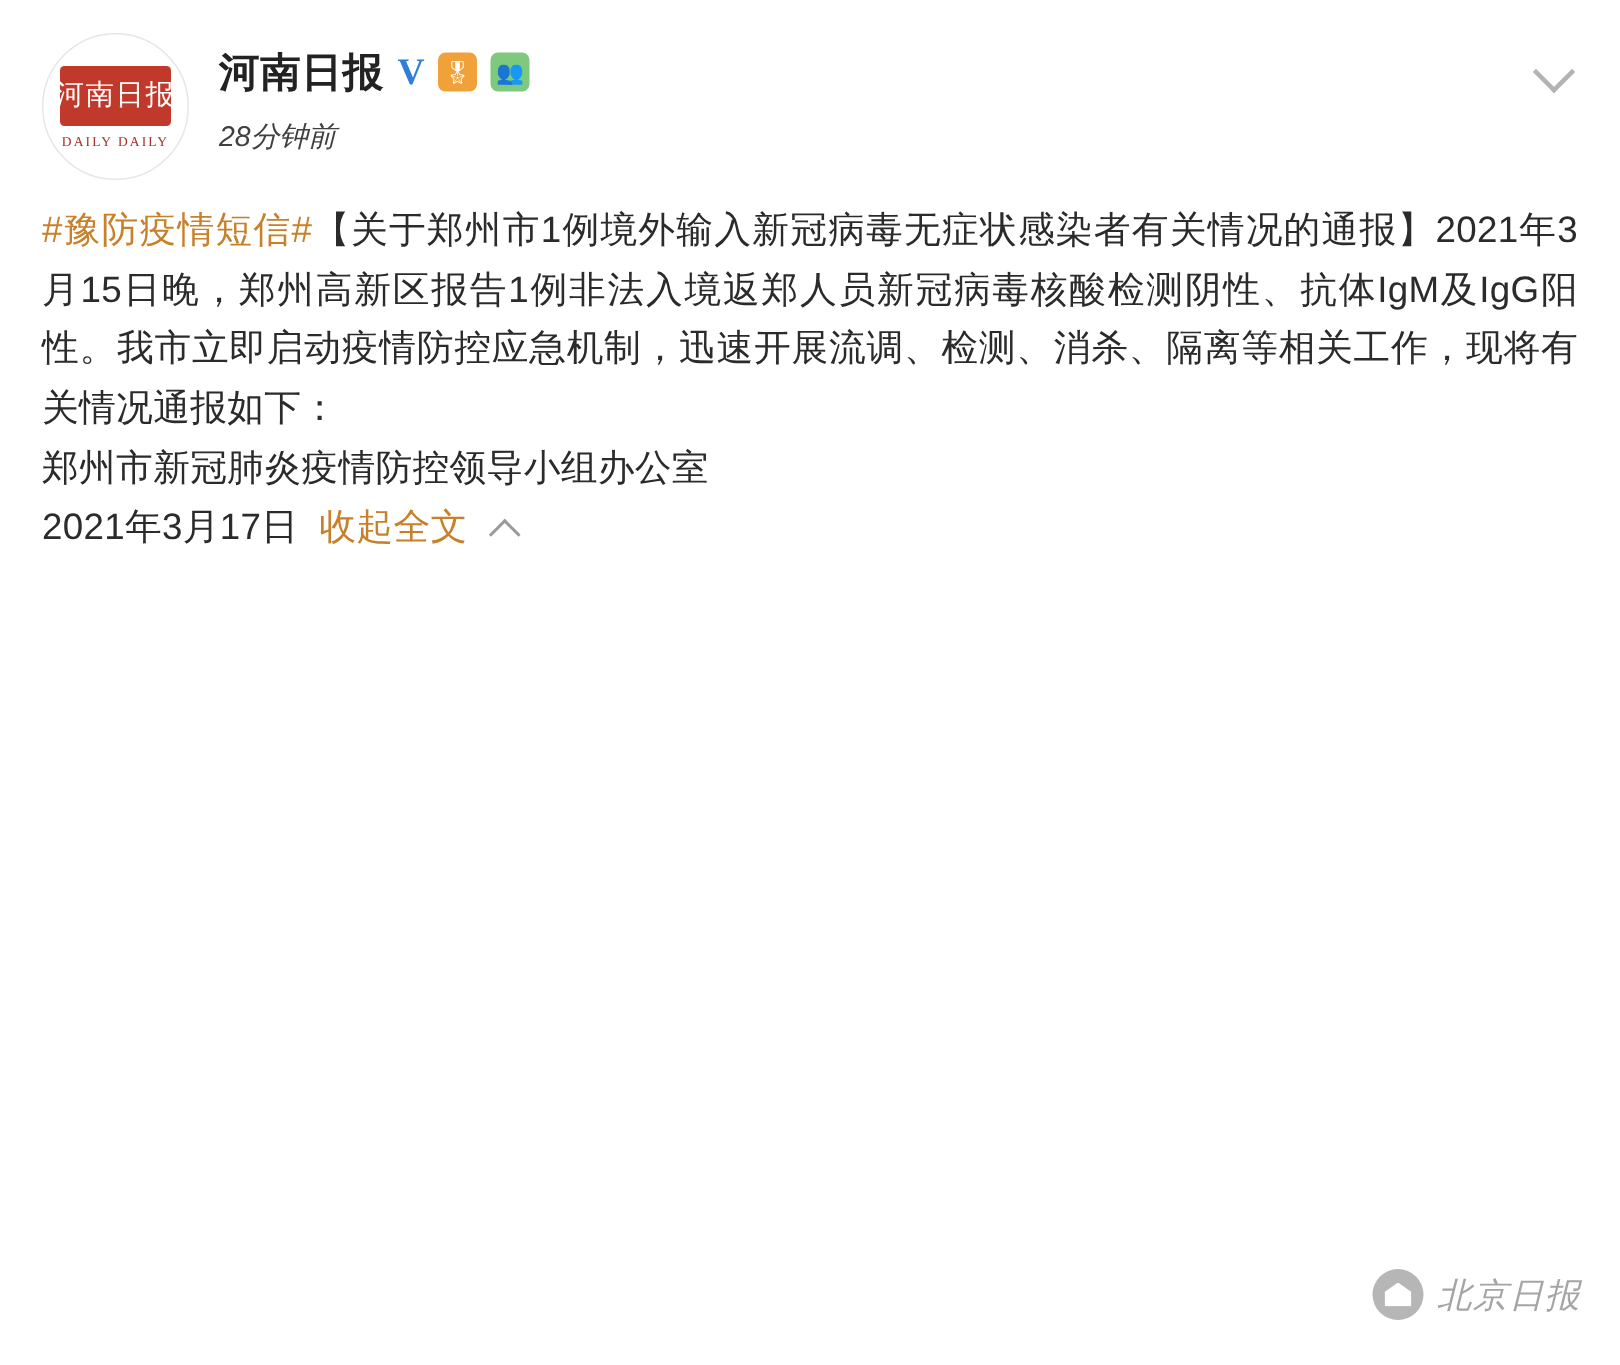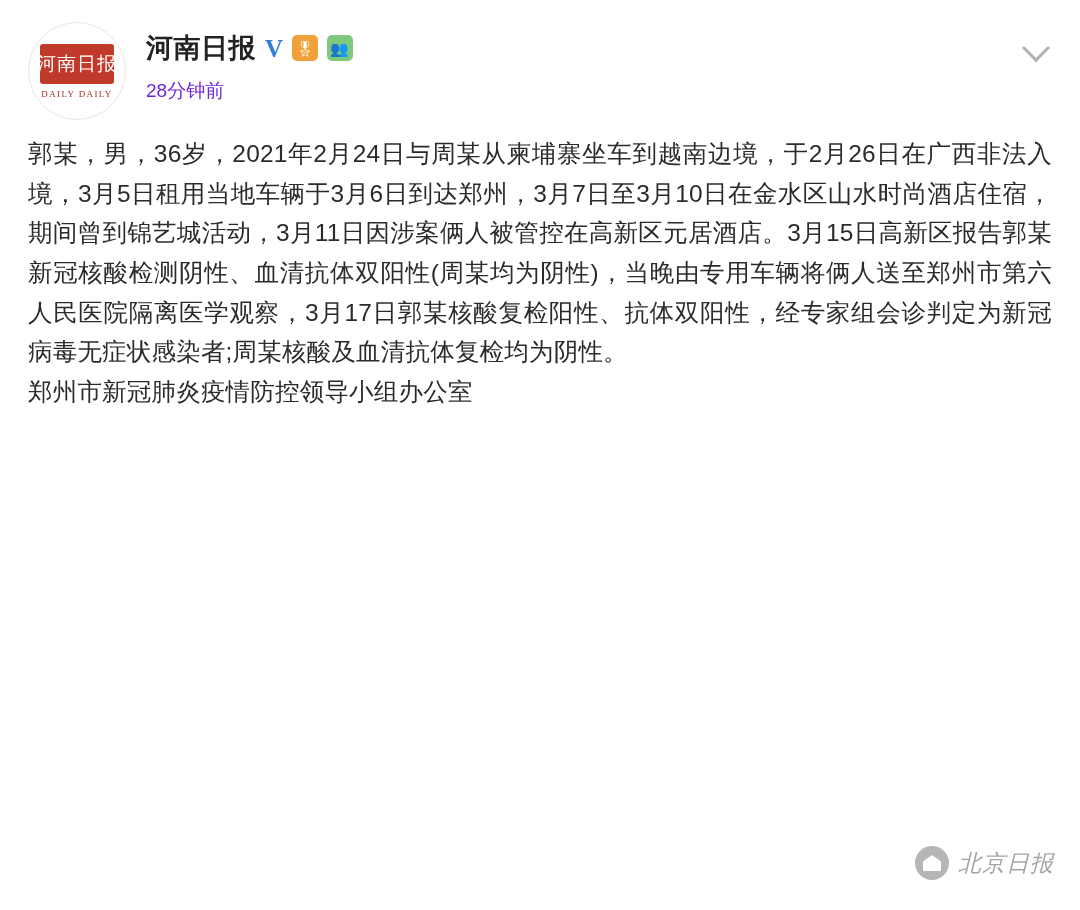--- a/index.html
+++ b/index.html
@@ -103,21 +103,22 @@
     font-size: 15px;
     line-height: 1;
     color: #fff;
   }
   .badge-orange { background: #f0a13a; }
   .badge-green { background: #7fc97f; }
 
   .timestamp {
     margin-top: 12px;
     font-size: 19px;
-    color: #6d28d9;
+    color: #404040;
+    font-style: italic;
   }
 
   .chevron-down {
     position: absolute;
     right: 2px;
     top: 12px;
     width: 26px;
     height: 26px;
     cursor: pointer;
   }
@@ -233,22 +234,27 @@
         <span class="badge-icon badge-orange">🎖</span>
         <span class="badge-icon badge-green">👥</span>
       </div>
       <div class="timestamp">28分钟前</div>
     </div>
 
     <div class="chevron-down"></div>
   </div>
 
   <div class="body-text">
-    <p>郭某，男，36岁，2021年2月24日与周某从柬埔寨坐车到越南边境，于2月26日在广西非法入境，3月5日租用当地车辆于3月6日到达郑州，3月7日至3月10日在金水区山水时尚酒店住宿，期间曾到锦艺城活动，3月11日因涉案俩人被管控在高新区元居酒店。3月15日高新区报告郭某新冠核酸检测阴性、血清抗体双阳性(周某均为阴性)，当晚由专用车辆将俩人送至郑州市第六人民医院隔离医学观察，3月17日郭某核酸复检阳性、抗体双阳性，经专家组会诊判定为新冠病毒无症状感染者;周某核酸及血清抗体复检均为阴性。</p>
+    <p><span class="topic-tag">#豫防疫情短信#</span><span>【关于郑州市1例境外输入新冠病毒无症状感染者有关情况的通报】2021年3月15日晚，郑州高新区报告1例非法入境返郑人员新冠病毒核酸检测阴性、抗体IgM及IgG阳性。我市立即启动疫情防控应急机制，迅速开展流调、检测、消杀、隔离等相关工作，现将有关情况通报如下：</span></p>
     <p>郑州市新冠肺炎疫情防控领导小组办公室</p>
+    <p class="last-line">
+      <span>2021年3月17日</span>
+      <span class="collapse-link">收起全文</span>
+      <span class="chevron-up"></span>
+    </p>
   </div>
 
   <div class="watermark">
     <span class="wm-logo"></span>
     <span class="wm-text">北京日报</span>
   </div>
 
 </div>
 
 </body></html>

